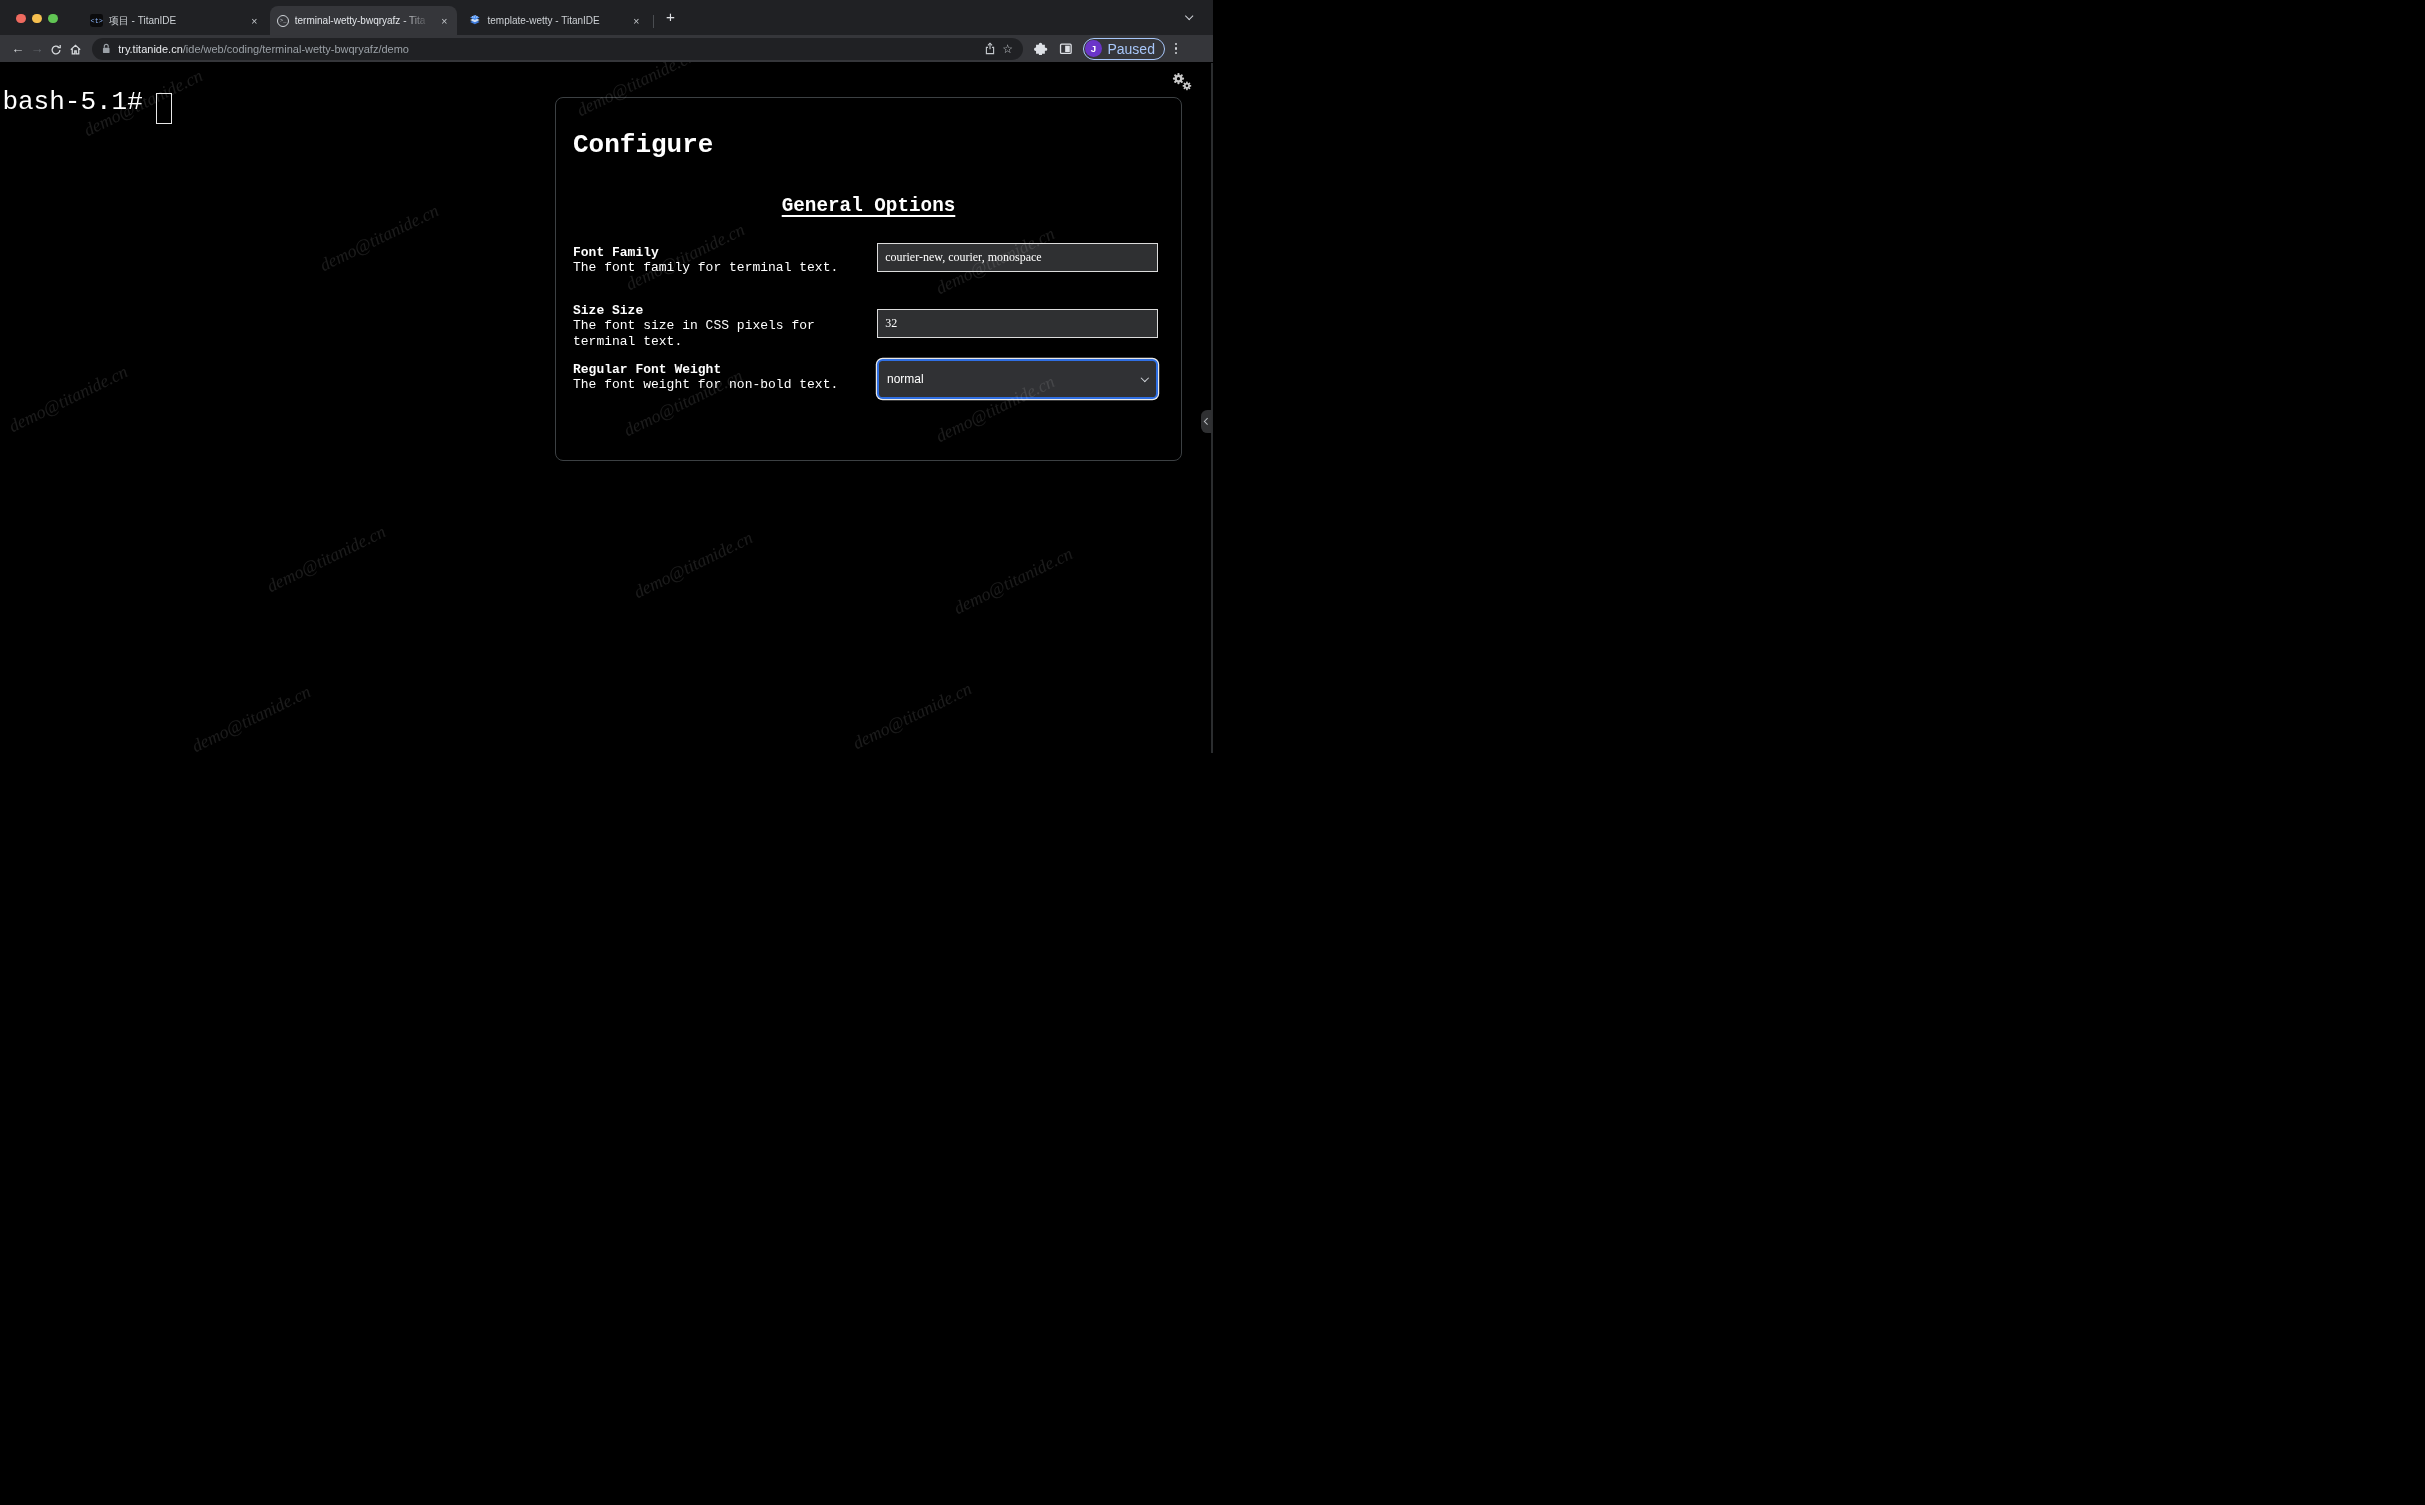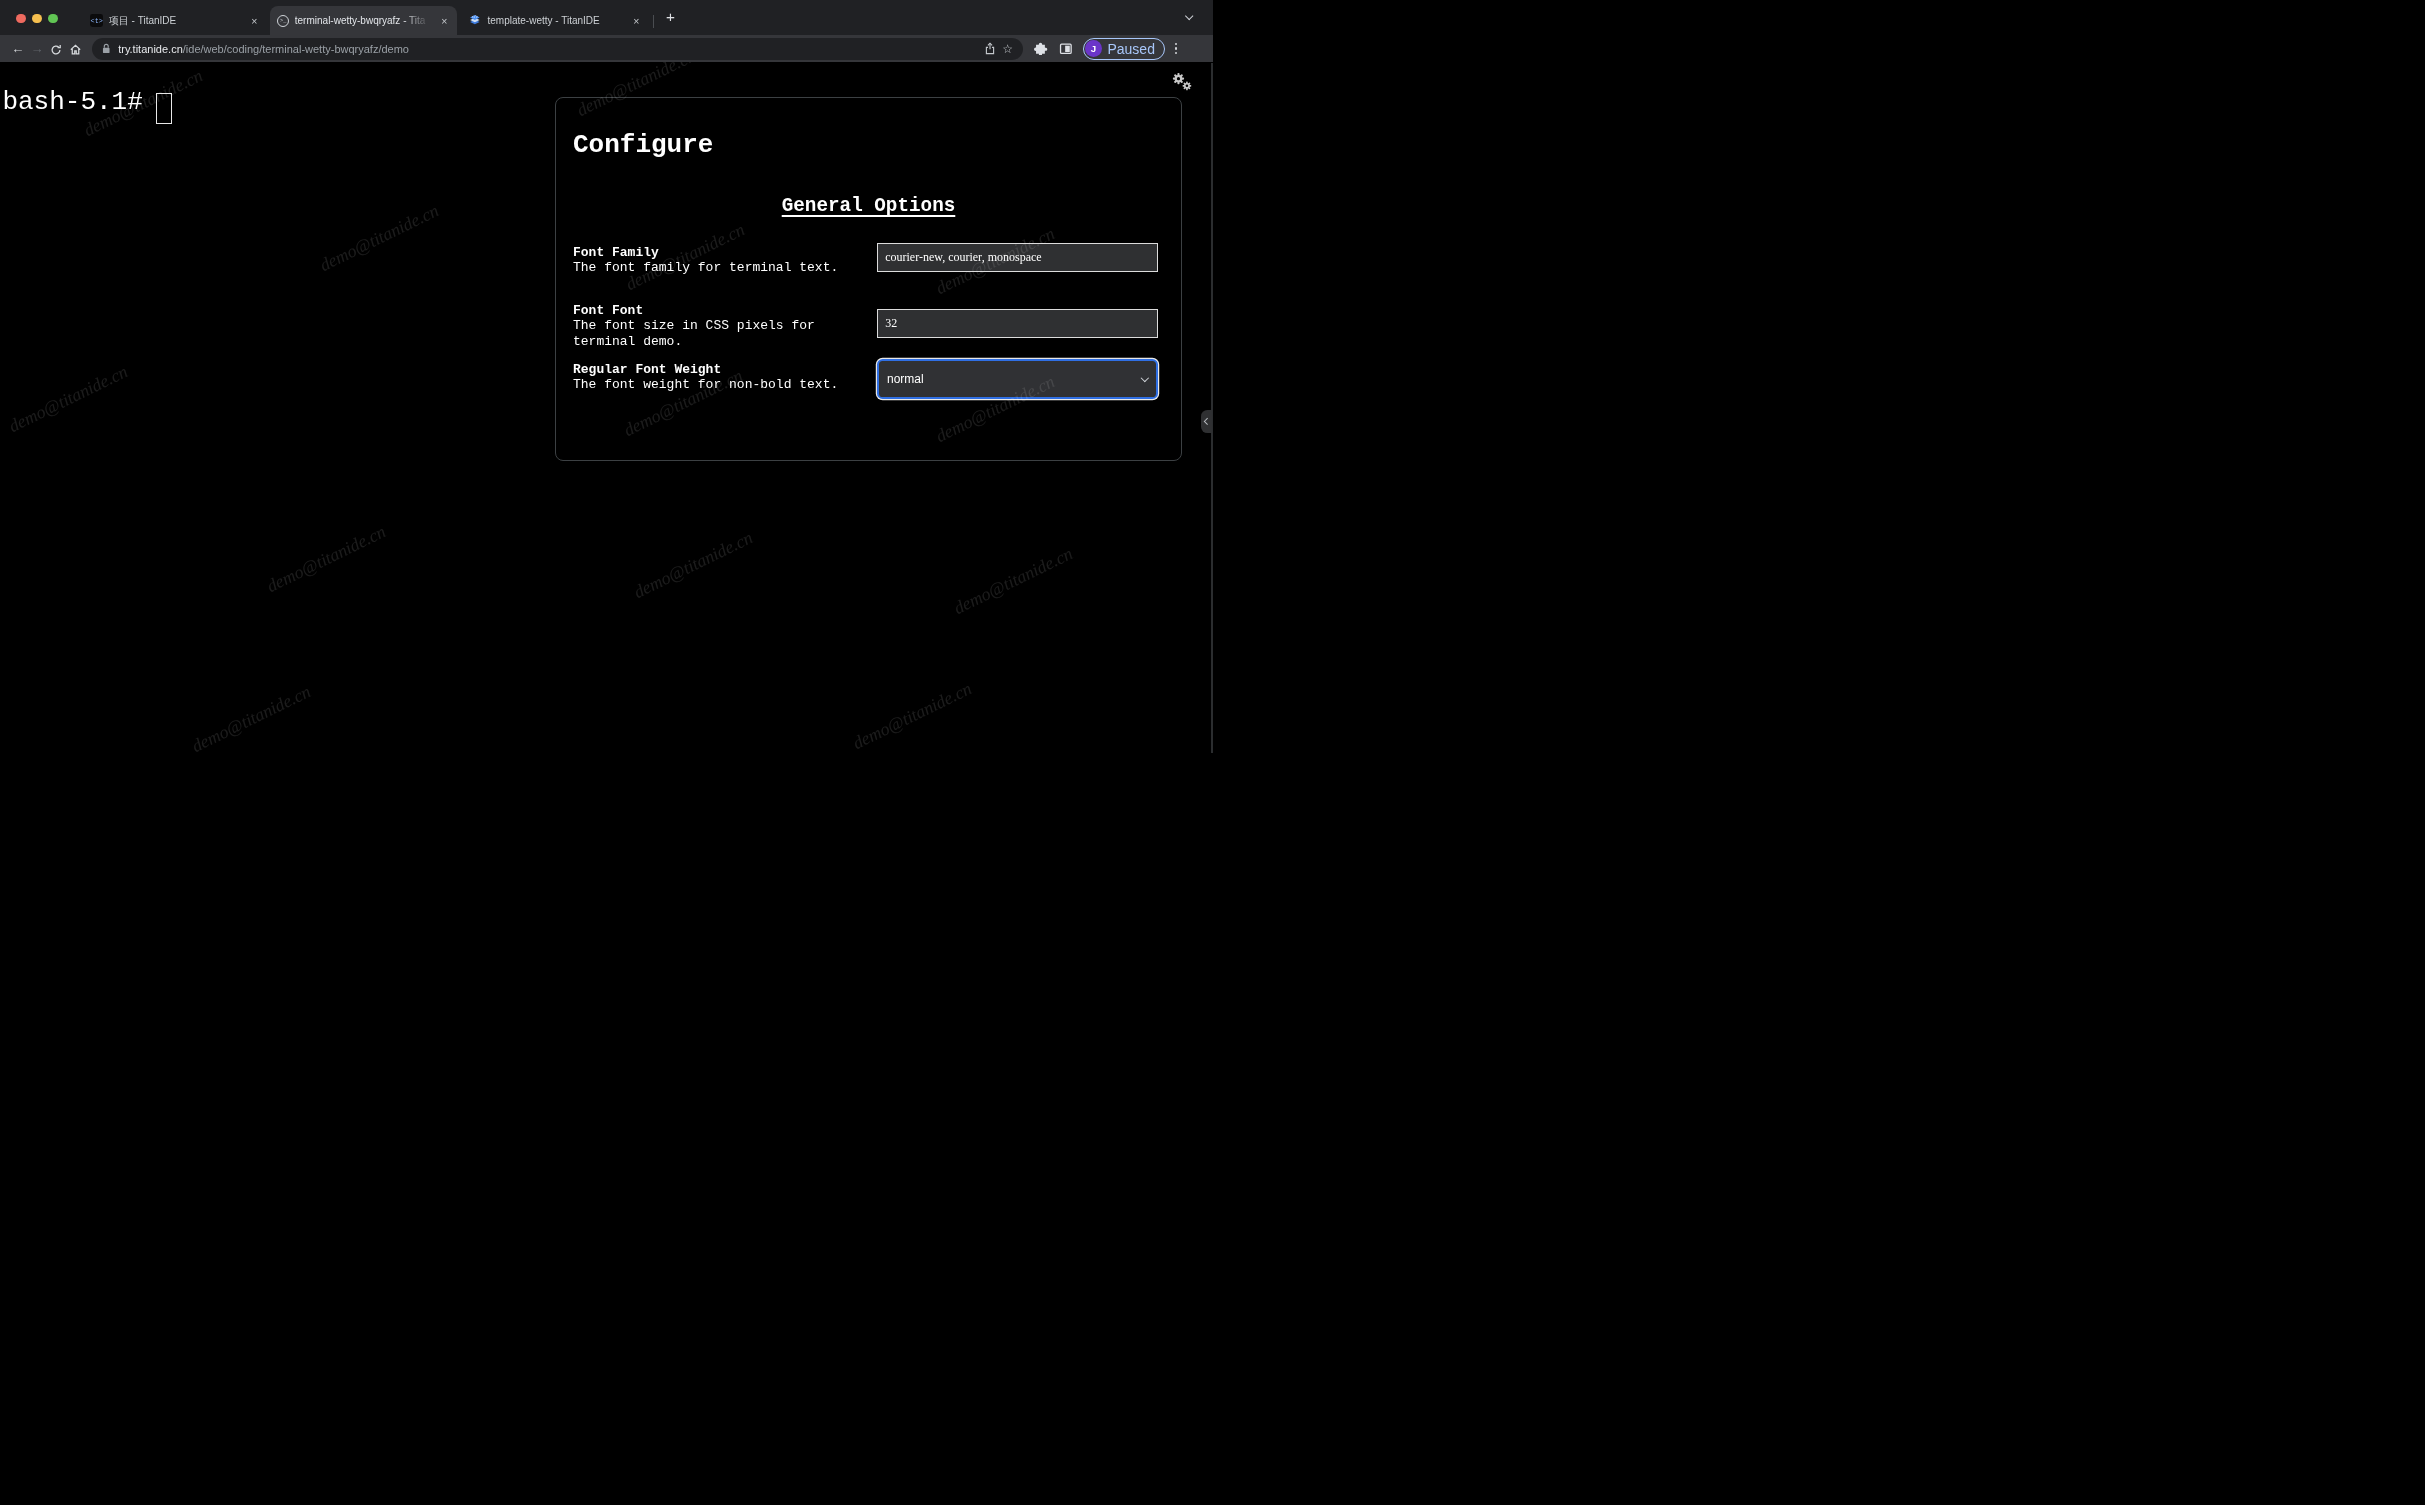--- a/index.html
+++ b/index.html
@@ -232,22 +232,22 @@
     <div class="row r1">
       <div class="text">
         <div class="lbl">Font Family</div>
         <div class="desc">The font family for terminal text.</div>
       </div>
       <input class="ctrl" value="courier-new, courier, monospace" style="">
     </div>
 
     <div class="row r2">
       <div class="text">
-        <div class="lbl">Font Font</div>
-        <div class="desc">The font size in CSS pixels for terminal demo.</div>
+        <div class="lbl">Size Size</div>
+        <div class="desc">The font size in CSS pixels for terminal text.</div>
       </div>
       <input class="ctrl" value="32" style="">
     </div>
 
     <div class="row r3">
       <div class="text">
         <div class="lbl">Regular Font Weight</div>
         <div class="desc">The font weight for non-bold text.</div>
       </div>
       <div class="ctrl select focused">

